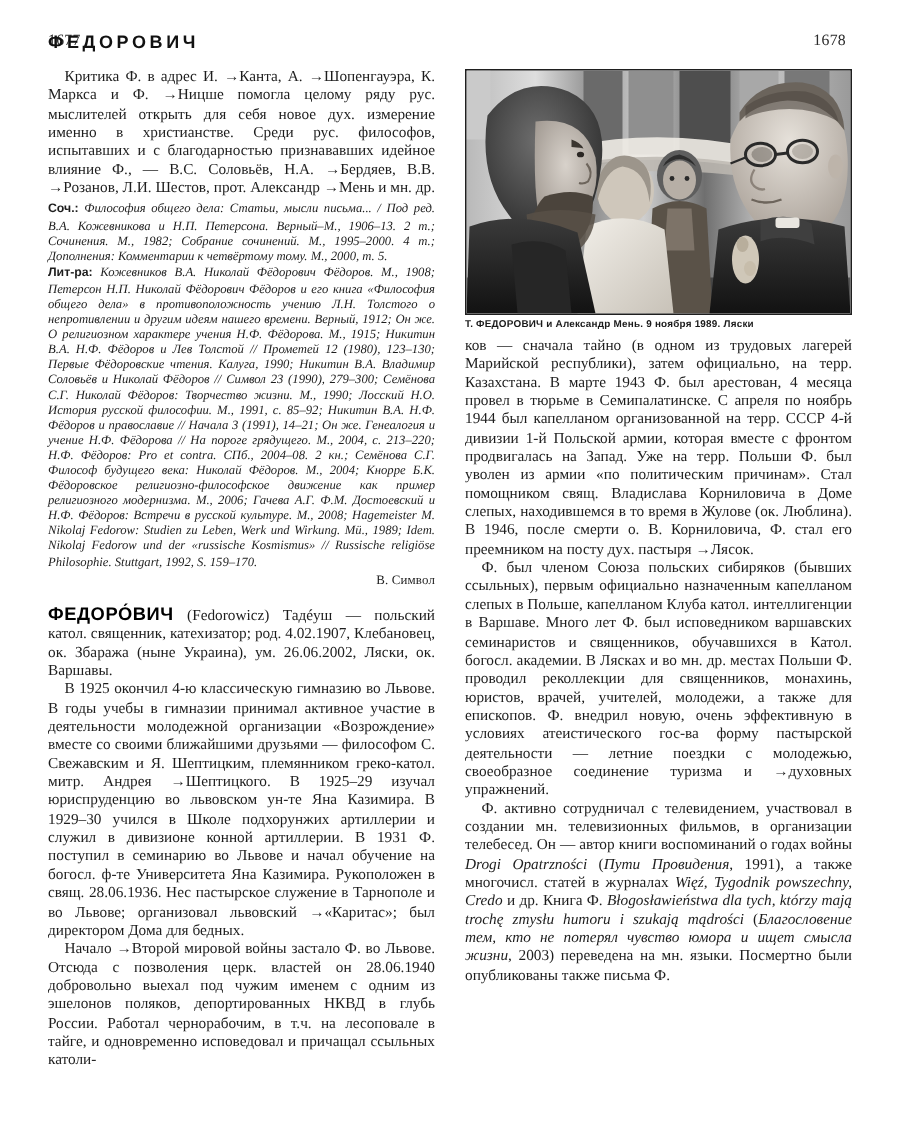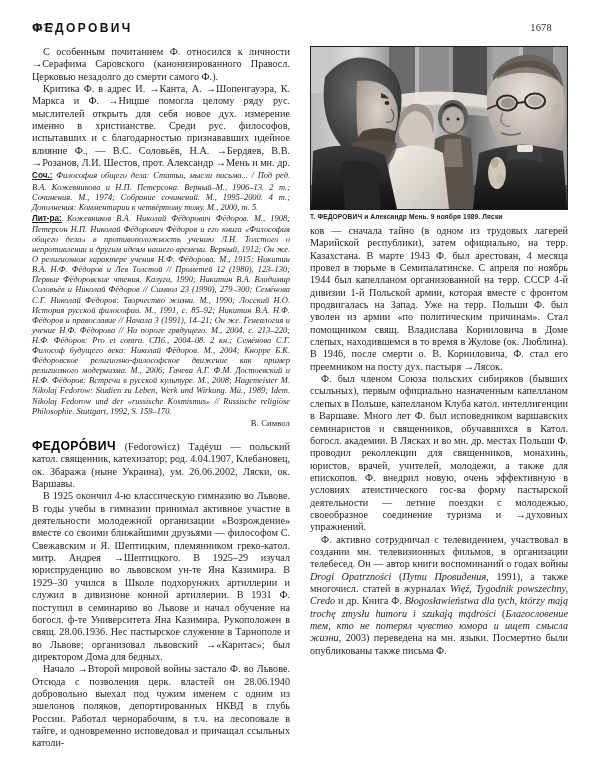--- a/index.html
+++ b/index.html
@@ -31,21 +31,21 @@
     height: 18px;
   }
   .folio {
     position: absolute;
     top: 0;
     font-size: 10.5px;
     letter-spacing: 0.2px;
     color: #2b2b2b;
   }
   .folio-left { left: 0; text-align: right; }
-  .folio-right { right: 16px; }
+  .folio-right { right: 4px; }
   .head-title {
     position: absolute;
     left: 0; right: 0;
     top: -1px;
     text-align: left;
     font-family: "Liberation Sans", "DejaVu Sans", sans-serif;
     font-weight: bold;
     font-size: 12px;
     letter-spacing: 2.4px;
     color: #111;
@@ -84,21 +84,20 @@
     font-size: 8.45px;
     line-height: 10.1px;
     text-align: justify;
     text-indent: 0;
     margin-top: 1px;
   }
   .bib .lbl {
     font-family: "Liberation Sans", "DejaVu Sans", sans-serif;
     font-weight: bold;
     font-size: 8.2px;
-    text-decoration: underline;
   }
   .bib i { font-style: italic; }
 
   .signature {
     font-size: 8.6px;
     font-style: normal;
     text-align: right;
     margin-top: 1px;
     letter-spacing: 0.1px;
   }
@@ -151,31 +150,30 @@
   <div class="running-head">
     <span class="folio folio-left">1677</span>
     <span class="head-title">ФЕДОРОВИЧ</span>
     <span class="folio folio-right">1678</span>
   </div>
 
   <div class="columns">
 
     <div class="col col-left">
 
-      <p>С особенным почитанием Ф. относился к личности →Серафима Саровского (канонизированного Правосл. Церковью незадолго до смерти самого Ф.).</p>
       <p>Критика Ф. в адрес И. →Канта, А. →Шопенгауэра, К. Маркса и Ф. →Ницше помогла целому ряду рус. мыслителей открыть для себя новое дух. измерение именно в христианстве. Среди рус. философов, испытавших и с благодарностью признававших идейное влияние Ф., — В.С. Соловьёв, Н.А. →Бердяев, В.В. →Розанов, Л.И. Шестов, прот. Александр →Мень и мн. др.</p>
 
-      <p class="bib"><span class="lbl">Соч.:</span> <i>Философия общего дела: Статьи, мысли письма... / Под ред. В.А. Кожевникова и Н.П. Петерсона. Верный–М., 1906–13. 2 т.; Сочинения. М., 1974; Собрание сочинений. М., 1995–2000. 4 т.; Дополнения: Комментарии к четвёртому тому. М., 2000, т. 5.</i></p>
+      <p class="bib"><span class="lbl">Соч.:</span> <i>Философия общего дела: Статьи, мысли письма... / Под ред. В.А. Кожевникова и Н.П. Петерсона. Верный–М., 1906–13. 2 т.; Сочинения. М., 1982; Собрание сочинений. М., 1995–2000. 4 т.; Дополнения: Комментарии к четвёртому тому. М., 2000, т. 5.</i></p>
 
       <p class="bib"><span class="lbl">Лит-ра:</span> <i>Кожевников В.А. Николай Фёдорович Фёдоров. М., 1908; Петерсон Н.П. Николай Фёдорович Фёдоров и его книга «Философия общего дела» в противоположность учению Л.Н. Толстого о непротивлении и другим идеям нашего времени. Верный, 1912; Он же. О религиозном характере учения Н.Ф. Фёдорова. М., 1915; Никитин В.А. Н.Ф. Фёдоров и Лев Толстой // Прометей 12 (1980), 123–130; Первые Фёдоровские чтения. Калуга, 1990; Никитин В.А. Владимир Соловьёв и Николай Фёдоров // Символ 23 (1990), 279–300; Семёнова С.Г. Николай Фёдоров: Творчество жизни. М., 1990; Лосский Н.О. История русской философии. М., 1991, с. 85–92; Никитин В.А. Н.Ф. Фёдоров и православие // Начала 3 (1991), 14–21; Он же. Генеалогия и учение Н.Ф. Фёдорова // На пороге грядущего. М., 2004, с. 213–220; Н.Ф. Фёдоров: Pro et contra. СПб., 2004–08. 2 кн.; Семёнова С.Г. Философ будущего века: Николай Фёдоров. М., 2004; Кнорре Б.К. Фёдоровское религиозно-философское движение как пример религиозного модернизма. М., 2006; Гачева А.Г. Ф.М. Достоевский и Н.Ф. Фёдоров: Встречи в русской культуре. М., 2008; Hagemeister M. Nikolaj Fedorow: Studien zu Leben, Werk und Wirkung. Mü., 1989; Idem. Nikolaj Fedorow und der «russische Kosmismus» // Russische religiöse Philosophie. Stuttgart, 1992, S. 159–170.</i></p>
 
       <p class="signature">В. Символ</p>
 
       <div class="entry-head">
-        <p><span class="headword">ФЕДОРО́ВИЧ</span><span> (Fedorowicz) Тадéуш — польский катол. священник, катехизатор; род. 4.04.1907, Клебановец, ок. Збаража (ныне Украина), ум. 26.06.2002, Ляски, ок. Варшавы.</span></p>
+        <p><span class="headword">ФЕДОРО́ВИЧ</span><span> (Fedorowicz) Тадéуш — польский катол. священник, катехизатор; род. 4.02.1907, Клебановец, ок. Збаража (ныне Украина), ум. 26.06.2002, Ляски, ок. Варшавы.</span></p>
       </div>
 
       <p>В 1925 окончил 4-ю классическую гимназию во Львове. В годы учебы в гимназии принимал активное участие в деятельности молодежной организации «Возрождение» вместе со своими ближайшими друзьями — философом С. Свежавским и Я. Шептицким, племянником греко-катол. митр. Андрея →Шептицкого. В 1925–29 изучал юриспруденцию во львовском ун-те Яна Казимира. В 1929–30 учился в Школе подхорунжих артиллерии и служил в дивизионе конной артиллерии. В 1931 Ф. поступил в семинарию во Львове и начал обучение на богосл. ф-те Университета Яна Казимира. Рукоположен в свящ. 28.06.1936. Нес пастырское служение в Тарнополе и во Львове; организовал львовский →«Каритас»; был директором Дома для бедных.</p>
       <p>Начало →Второй мировой войны застало Ф. во Львове. Отсюда с позволения церк. властей он 28.06.1940 добровольно выехал под чужим именем с одним из эшелонов поляков, депортированных НКВД в глубь России. Работал чернорабочим, в т.ч. на лесоповале в тайге, и одновременно исповедовал и причащал ссыльных католи-</p>
     </div>
 
     <div class="col col-right">
 
       <figure class="figure">
         <div class="photo">

